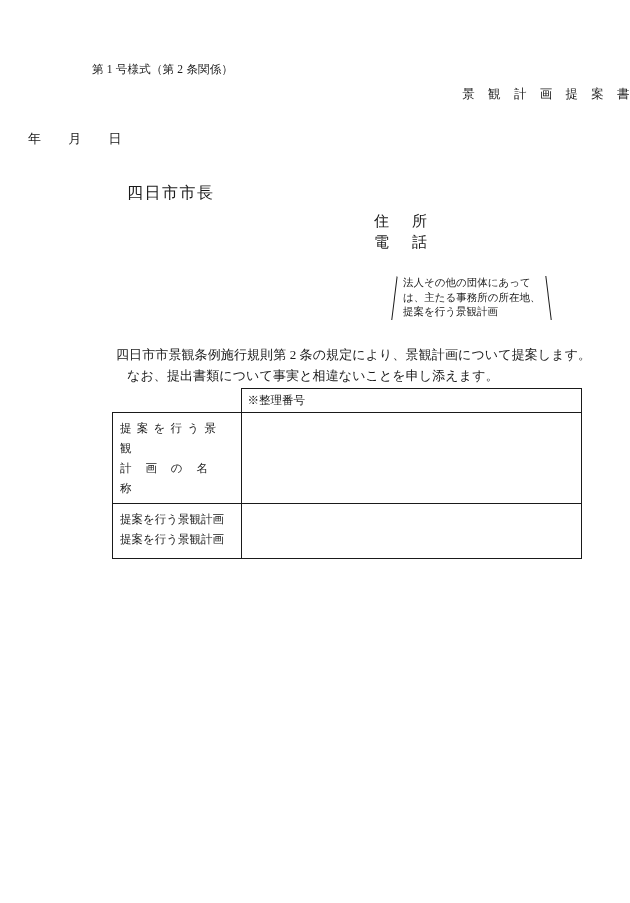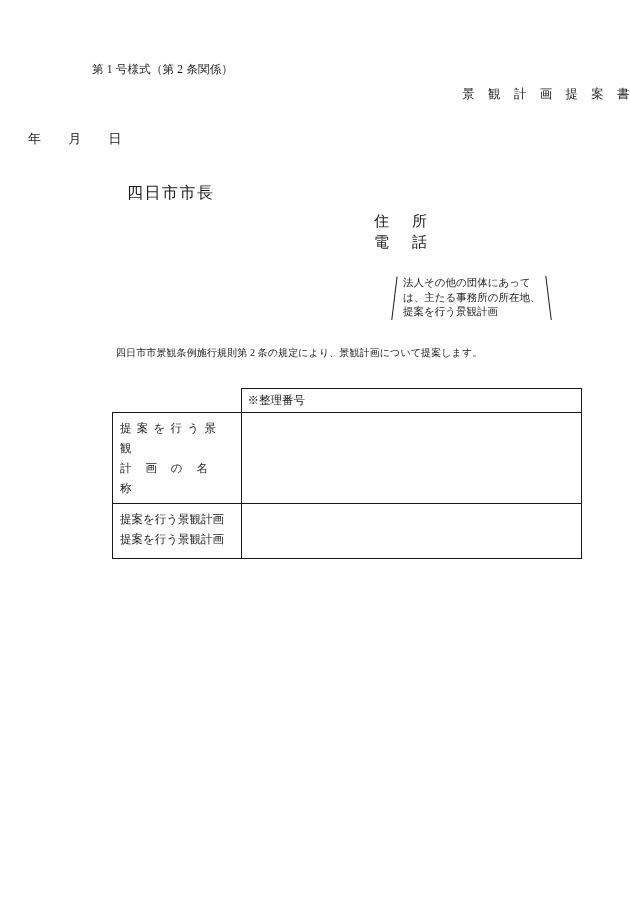--- a/index.html
+++ b/index.html
@@ -100,21 +100,21 @@
   .brace-l, .brace-r {
     position: absolute;
     top: 0;
     bottom: 0;
     width: 8px;
   }
   .brace-l { left: 0; border-left: 1px solid #1a1a1a; border-top: 1px solid transparent; transform: skewX(-7deg); }
   .brace-r { right: 0; border-right: 1px solid #1a1a1a; transform: skewX(7deg); }
   .para {
     position: absolute;
-    font-size: 10px;
+    font-size: 13px;
     letter-spacing: 0.1px;
     white-space: nowrap;
   }
   .para1 { left: 116px; top: 346px; }
   .para2 { left: 127px; top: 367px; }
   .table-wrap {
     position: absolute;
     left: 112px;
     top: 388px;
     width: 470px;
@@ -185,20 +185,21 @@
     <span class="inner">
       <span class="brace-l"></span>
       <span class="brace-r"></span>
       <span style="display:block">法人その他の団体にあって</span>
       <span style="display:block">は、主たる事務所の所在地、</span>
       <span style="display:block">提案を行う景観計画</span>
     </span>
   </div>
 
   <div class="para para1">四日市市景観条例施行規則第 2 条の規定により、景観計画について提案します。</div>
+  <div class="para para2">なお、提出書類について事実と相違ないことを申し添えます。</div>
 
   <div class="table-wrap">
     <table class="form-table">
       <tbody>
           <tr>
         <td class="noborder" style="width:116px;"></td>
         <td class="cell-ref">※整理番号</td>
       </tr>
       <tr>
         <td class="cell-label">

